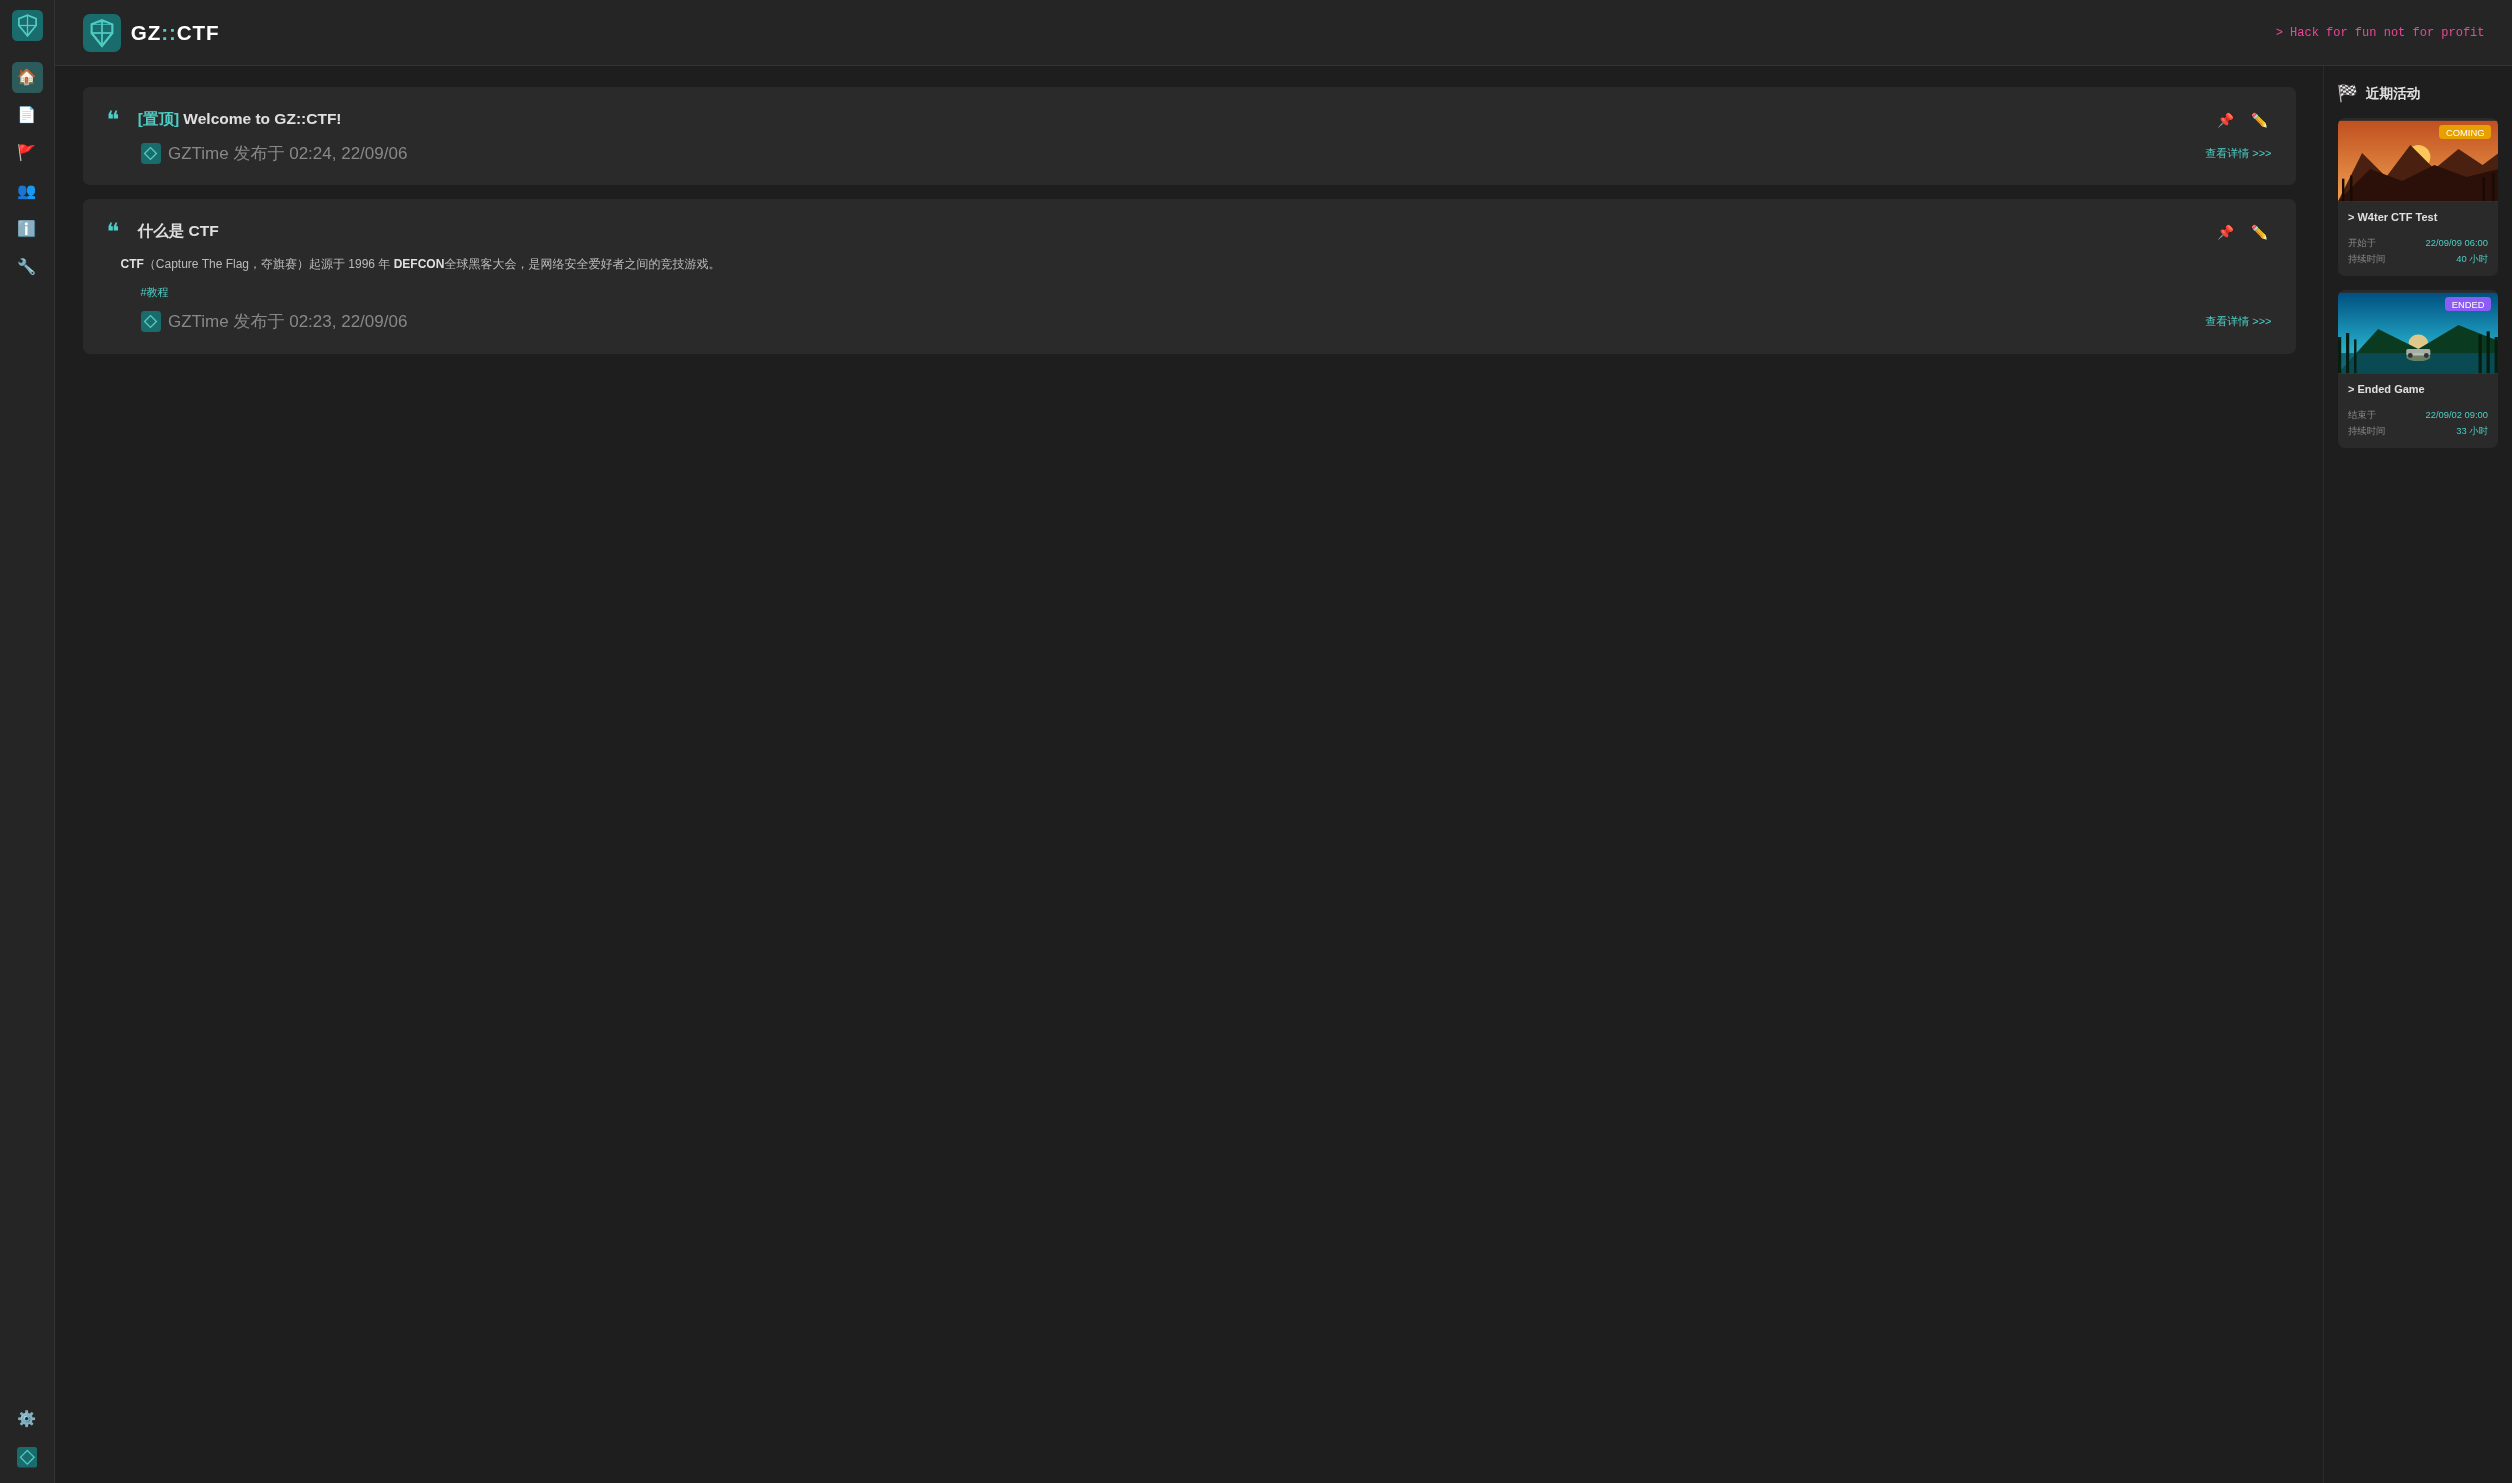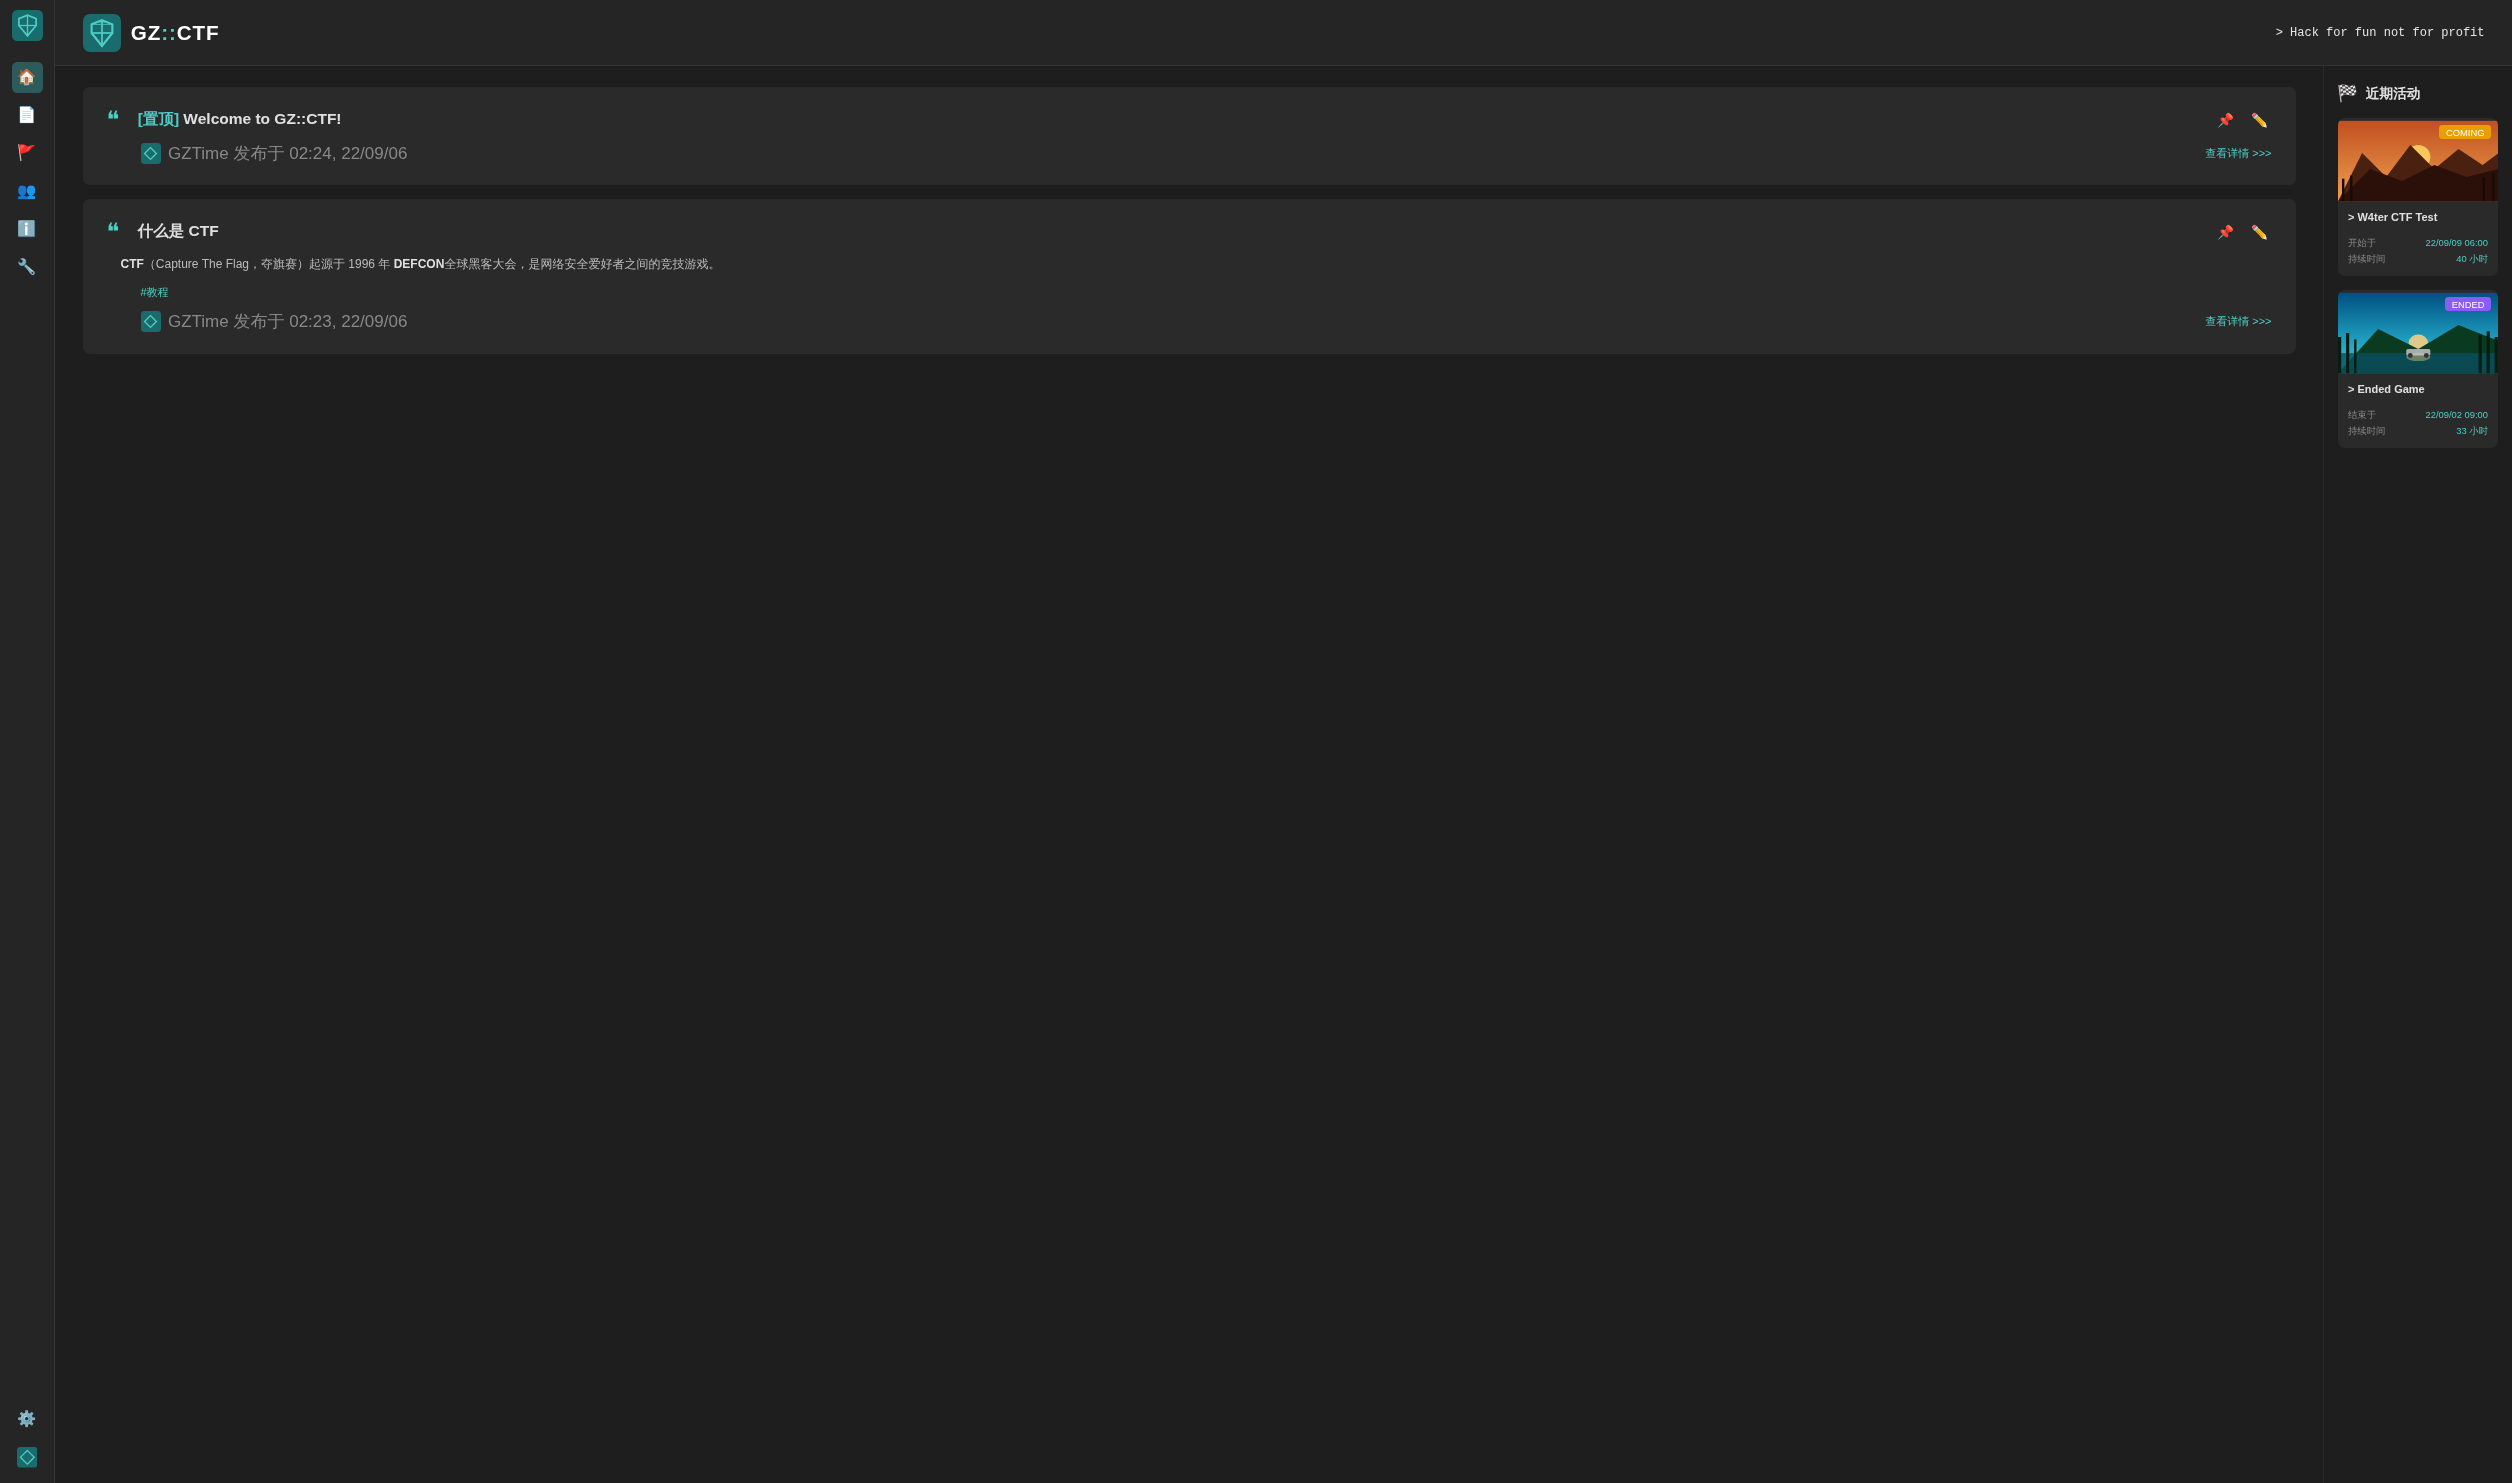--- a/index.html
+++ b/index.html
@@ -77,21 +77,21 @@
     .logo-text {
       font-size: 20.6px;
       font-weight: bold;
       color: #fff;
       letter-spacing: 0.9px;
     }
     .logo-text span { color: #4ecdc4; }
     .header-tagline {
       margin-left: auto;
       font-family: 'Courier New', monospace;
-      color: #e5e5e5;
+      color: #ec4899;
       font-size: 12px;
     }
 
     
     .content-layout {
       display: flex;
       flex: 1;
       overflow: hidden;
     }
 

